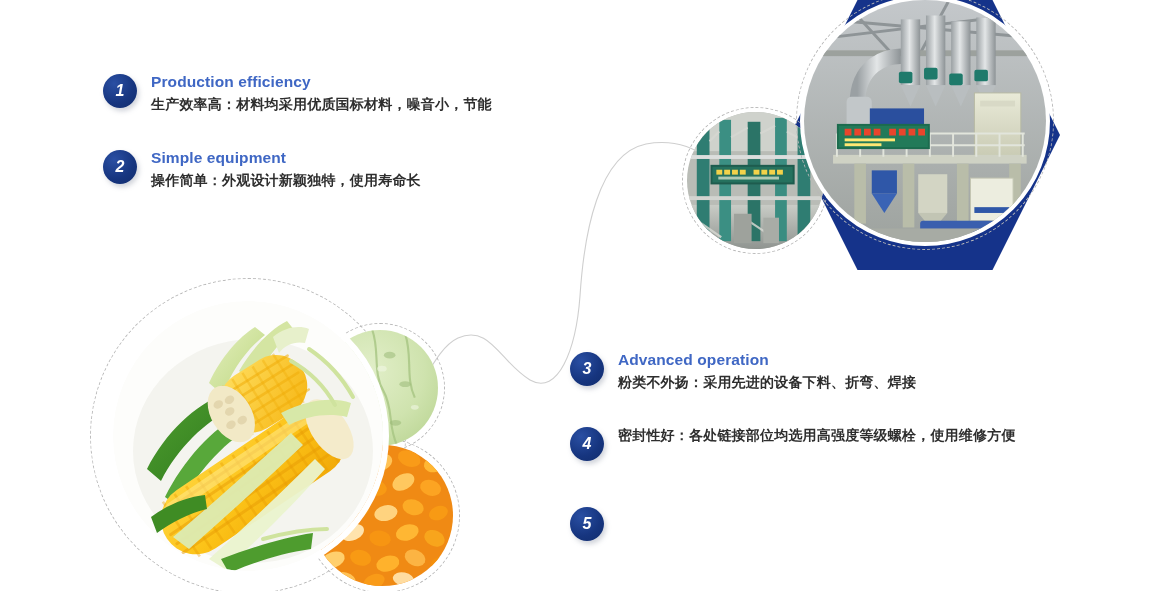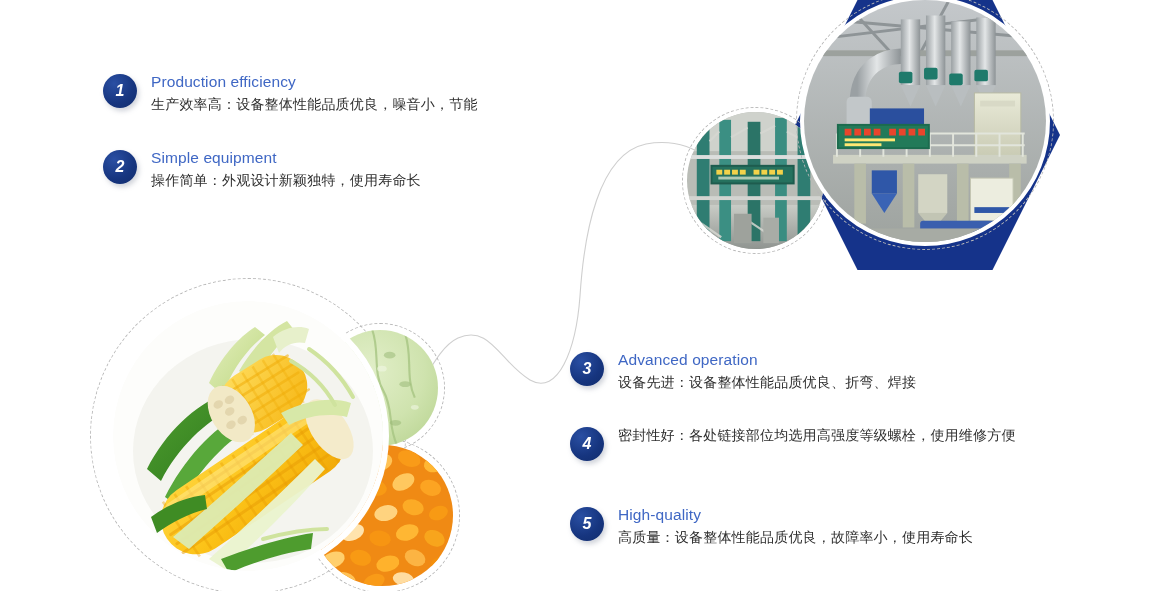--- a/index.html
+++ b/index.html
@@ -41,20 +41,21 @@
   .badge span {
     color: #ffffff;
     font-style: italic;
     font-size: 16px;
     font-weight: bold;
     line-height: 1;
     letter-spacing: 0px;
   }
   .feature-text {
     margin-left: 14px;
+    font-weight: bold;
   }
   .feature-title {
     color: #3f67c4;
     font-size: 15.5px;
     line-height: 19px;
     letter-spacing: 0.1px;
     margin: 0 0 3px 0;
   }
   .feature-desc {
     color: #2e2e2e;
@@ -179,60 +180,56 @@
              C 204 134, 218 54, 266 44
              C 310 36, 330 62, 352 72" fill="none" stroke="#cfcfcf" stroke-width="1.1"></path>
   </svg>
 
   <div class="feature" style="left:103px; top:72px;">
     <div class="badge">
       <span>1</span>
     </div>
     <div class="feature-text">
       <p class="feature-title">Production efficiency</p>
-      <p class="feature-desc">生产效率高：设备整体性能品质优良，噪音小，节能</p>
+      <p class="feature-desc">生产效率高：材料均采用优质国标材料，噪音小，节能</p>
     </div>
   </div>
 
   <div class="feature" style="left:103px; top:148px;">
     <div class="badge">
       <span>2</span>
     </div>
     <div class="feature-text">
       <p class="feature-title">Simple equipment</p>
       <p class="feature-desc">操作简单：外观设计新颖独特，使用寿命长</p>
     </div>
   </div>
 
   <div class="feature" style="left:570px; top:350px;">
     <div class="badge">
       <span>3</span>
     </div>
     <div class="feature-text">
       <p class="feature-title">Advanced operation</p>
-      <p class="feature-desc">设备先进：设备整体性能品质优良、折弯、焊接</p>
+      <p class="feature-desc">粉类不外扬：采用先进的设备下料、折弯、焊接</p>
     </div>
   </div>
 
   <div class="feature" style="left:570px; top:425px;">
     <div class="badge">
       <span>4</span>
     </div>
     <div class="feature-text">
       <p class="feature-desc">密封性好：各处链接部位均选用高强度等级螺栓，使用维修方便</p>
     </div>
   </div>
 
   <div class="feature" style="left:570px; top:505px;">
     <div class="badge">
       <span>5</span>
-    </div>
-    <div class="feature-text">
-      <p class="feature-title">High-quality</p>
-      <p class="feature-desc">高质量：设备整体性能品质优良，故障率小，使用寿命长</p>
     </div>
   </div>
 
   <div id="hex-group">
 
     <div class="hexagon"></div>
 
     <div id="small-machine-dash" class="dash-ring"></div>
     <div id="small-machine-circle" class="photo-circle">
       <svg class="img-fill" viewBox="0 0 140 140" xmlns="http://www.w3.org/2000/svg">

